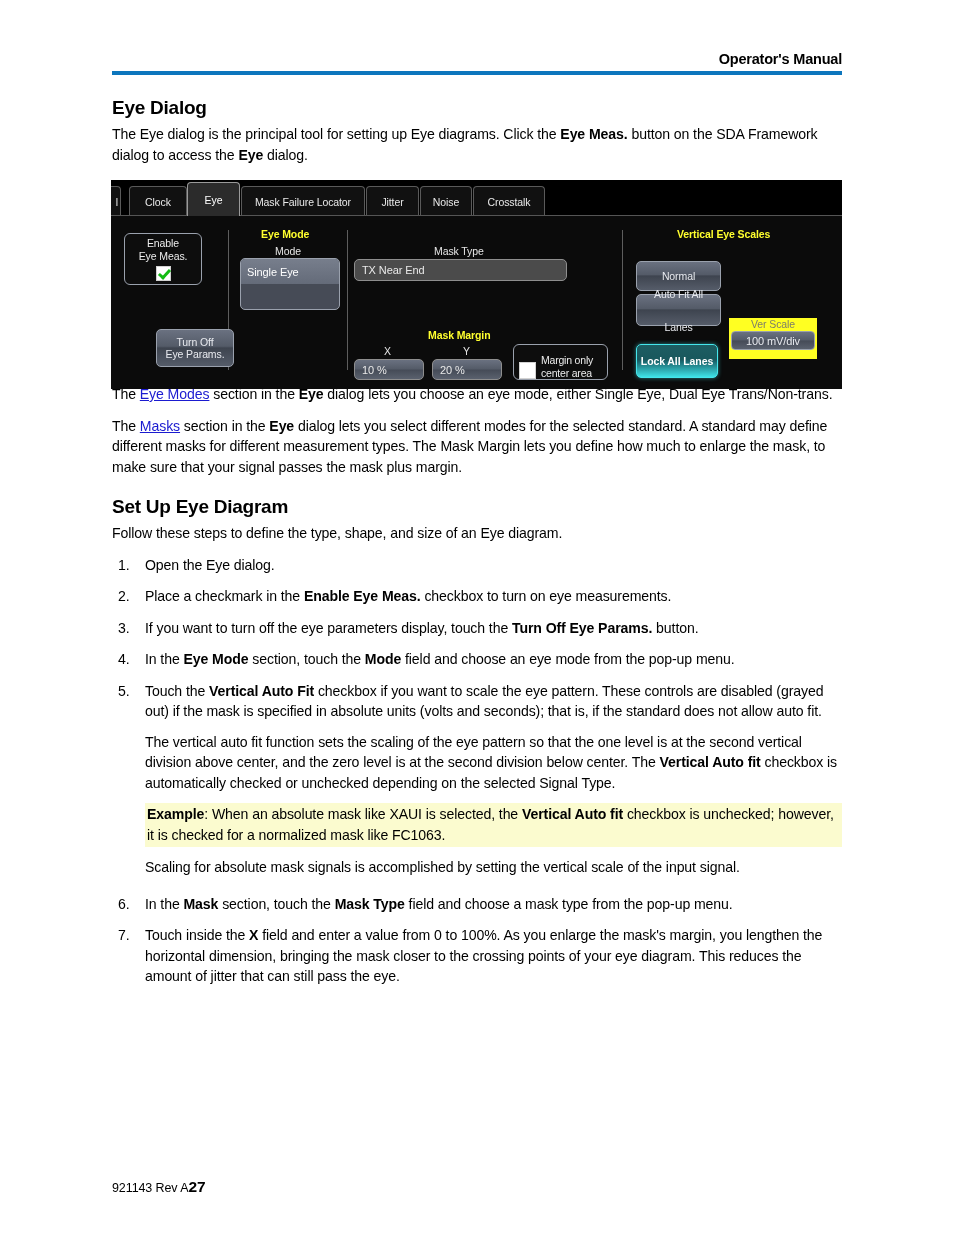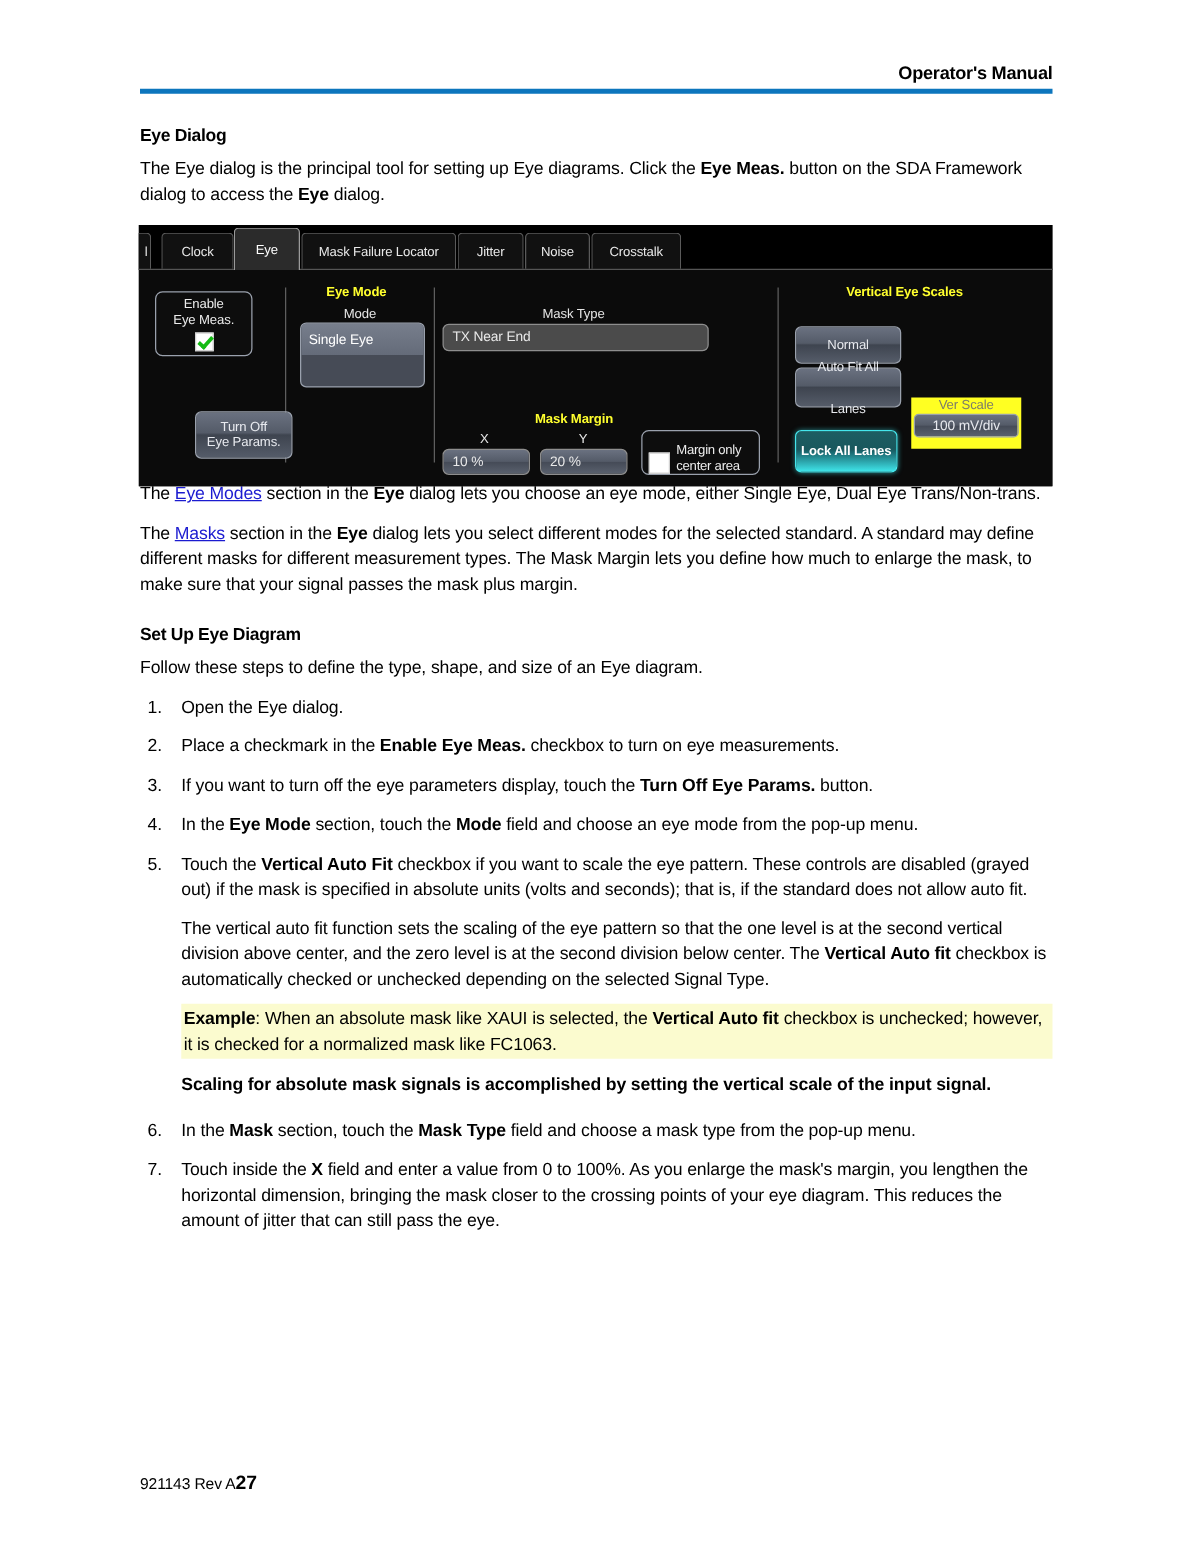--- a/index.html
+++ b/index.html
@@ -46,21 +46,21 @@
   }
 
   
   .content {
     position: absolute;
     left: 112px;
     top: 96px;
     width: 730px;
   }
   h1.sec {
-    font-size: 14px;
+    font-size: 19px;
     font-weight: bold;
     letter-spacing: -0.25px;
     margin: 0 0 4px 0;
     line-height: 24px;
   }
   p.body {
     font-size: 14.1px;
     line-height: 20.5px;
     margin: 0 0 11px 0;
     letter-spacing: -0.1px;
@@ -96,21 +96,21 @@
     width: 20px;
     text-align: left;
     font-size: 14.1px;
   }
   ol.steps > li p {
     margin: 0 0 10px 0;
     font-size: 14.1px;
     line-height: 20.5px;
     letter-spacing: -0.1px;
   }
-  ol.steps > li p:last-child { margin-bottom: 16px; font-weight: bold; }
+  ol.steps > li p:last-child { margin-bottom: 16px; }
   .example-box {
     background: #fbfbcf;
     padding: 1px 2px 2px 2px;
     margin: 0 0 10px -2px;
   }
 
   
   .footer {
     position: absolute;
     left: 112px;

